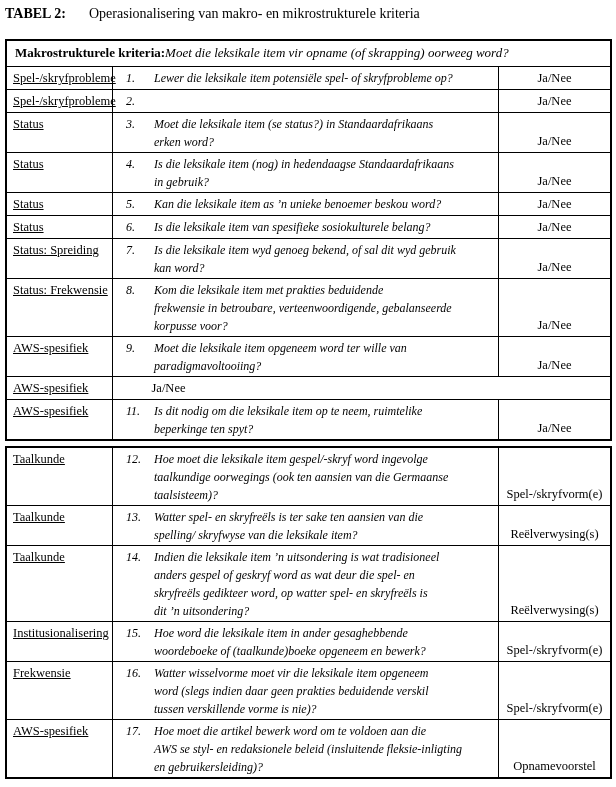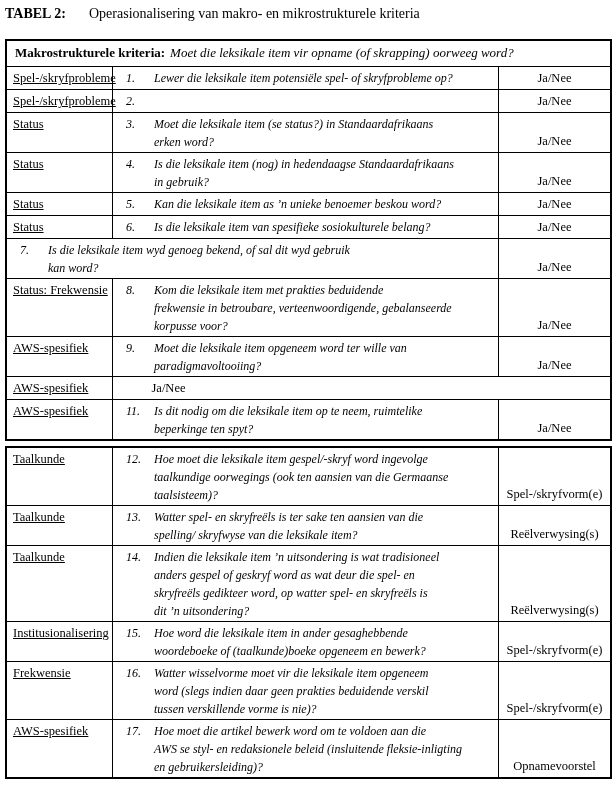--- a/index.html
+++ b/index.html
@@ -44,21 +44,21 @@
   .section + .section {
     margin-top: 5px;
   }
   .hdr-row {
     border-bottom: 1px solid #000000;
     padding: 3px 8px 4px 8px;
     font-size: 13px;
     line-height: 18px;
   }
   .hdr-bold { font-weight: bold; }
-  .hdr-q { font-style: italic; margin-left: 5px; }
+  .hdr-q { font-style: italic; }
   .rows .row {
     display: flex;
     align-items: stretch;
     font-size: 12.5px;
     line-height: 18px;
   }
   .rows .row + .row {
     border-top: 1px solid #000000;
   }
   .hdr-row + .rows .row:first-child {
@@ -163,20 +163,21 @@
   <div class="row">
     <div class="cell cat">Status</div>
     <div class="cell qcell">
       <span class="num">6.</span>
       <span class="qtext">Is die leksikale item van spesifieke sosiokulturele belang?</span>
     </div>
     <div class="cell ans">Ja/Nee</div>
   </div>
 
   <div class="row">
+    <div class="cell cat">Status: Spreiding</div>
     <div class="cell qcell">
       <span class="num">7.</span>
       <span class="qtext">Is die leksikale item wyd genoeg bekend, of sal dit wyd gebruik
 kan word?</span>
     </div>
     <div class="cell ans">Ja/Nee</div>
   </div>
 
   <div class="row">
     <div class="cell cat">Status: Frekwensie</div>

